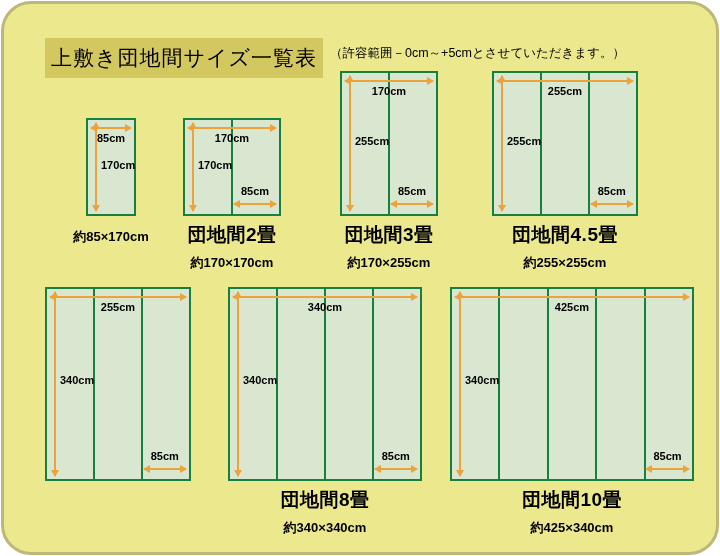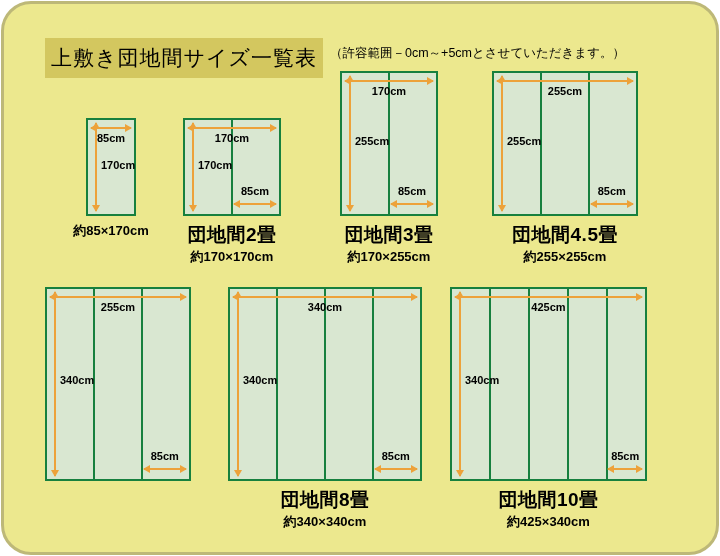--- a/index.html
+++ b/index.html
@@ -51,21 +51,21 @@
   .mat-a{right:3px;bottom:9px;}
   .dim{position:absolute;font-size:11px;font-weight:bold;white-space:nowrap;line-height:1;}
   .top-d{left:0;right:0;top:13px;text-align:center;}
   .left-d{left:13px;top:48%;transform:translateY(-50%);}
   .mat-d{right:3px;bottom:17px;text-align:center;}
   .caption{
     position:absolute;top:100%;left:50%;transform:translateX(-50%);
     margin-top:6px;text-align:center;white-space:nowrap;
   }
   .cap-title{font-size:19px;font-weight:bold;letter-spacing:0.5px;}
-  .cap-size{font-size:13px;font-weight:bold;margin-top:0;}
+  .cap-size{font-size:13px;font-weight:bold;margin-top:6px;}
 </style>
 </head>
 <body>
 
 <div class="stage">
   <div class="panel"></div>
 
   <div class="title-box">
     <span>上敷き団地間サイズ一覧表</span>
   </div>
@@ -174,21 +174,21 @@
       <div class="dim left-d">340cm</div>
       <div class="ah mat-a" style="left:calc(75% + 2px);"></div>
       <div class="dim mat-d" style="left:calc(75% + 2px);">85cm</div>
     </div>
     <div class="caption">
       <div class="cap-title">団地間8畳</div>
       <div class="cap-size">約340×340cm</div>
     </div>
   </div>
 
-  <div class="diagram" style="left:450px;top:287px;width:197px;height:194px;">
+  <div class="diagram" style="left:450px;top:287px;width:244px;height:194px;">
     <div class="rect">
       <div class="mats">
           <div class="mat"></div>
           <div class="mat"></div>
           <div class="mat"></div>
           <div class="mat"></div>
           <div class="mat"></div>
         </div>
       <div class="ah top-a"></div>
       <div class="dim top-d">425cm</div>

